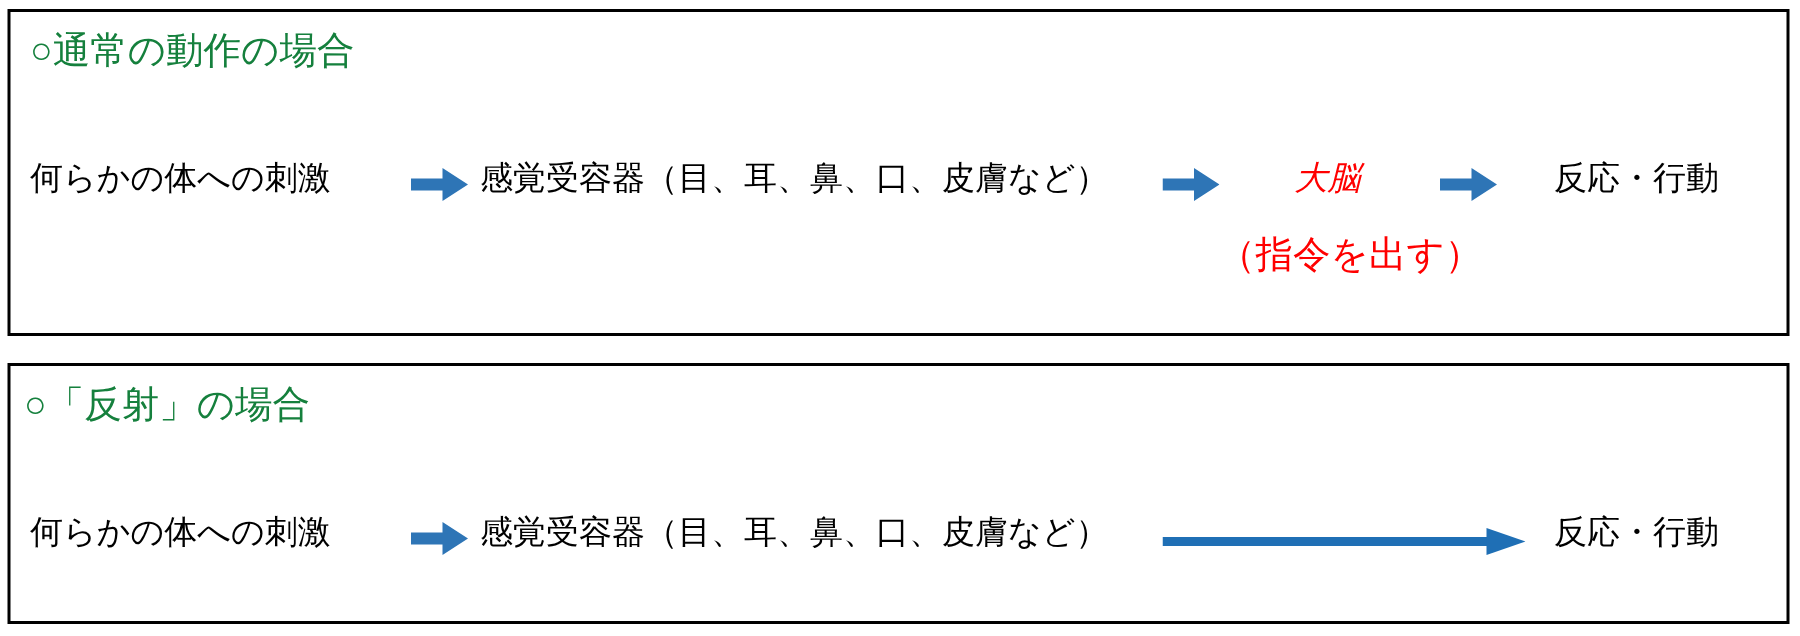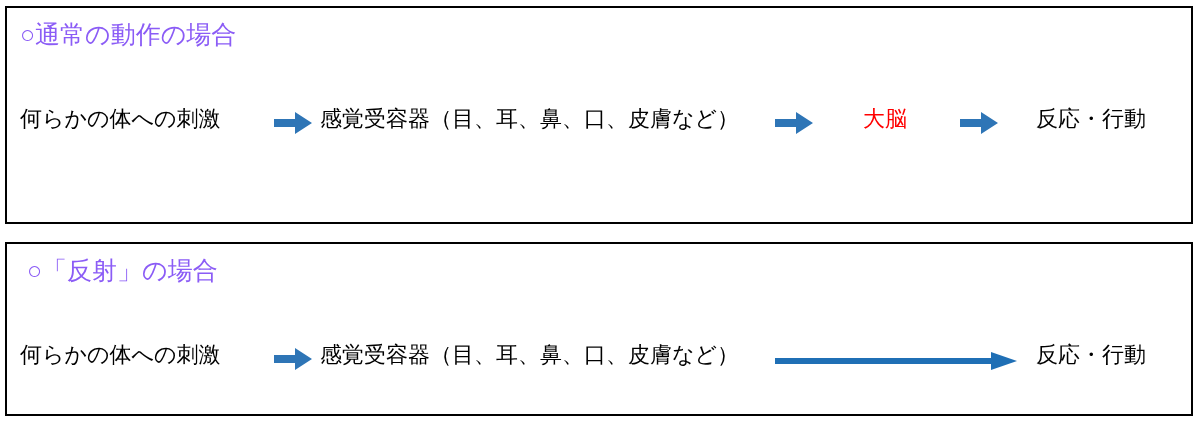--- a/index.html
+++ b/index.html
@@ -28,21 +28,21 @@
     border: 2px solid #000000;
     background: #ffffff;
   }
   #panel-normal  { left: 5px;  top: 6px;   width: 1188px; height: 218px; }
   #panel-reflex  { left: 5px;  top: 242px; width: 1188px; height: 174px; }
 
   
   .heading {
     position: absolute;
     white-space: nowrap;
-    color: #8b5cf6;
+    color: #15803d;
     font-size: 25px;
     line-height: 1;
     letter-spacing: 0px;
   }
   .flowtext {
     position: absolute;
     white-space: nowrap;
     color: #000000;
     font-size: 22px;
     line-height: 1;
@@ -71,27 +71,27 @@
     display: block;
   }
   .line-arrow svg { display: block; }
 
   
   #heading-normal   { left: 20px;  top: 22px; }
   #stimulus-normal  { left: 20px;  top: 108px; }
   #arrow-n1         { left: 274px; top: 112px; }
   #receptor-normal  { left: 320px; top: 108px; }
   #arrow-n2         { left: 775px; top: 112px; }
-  #brain-label      { left: 863px; top: 108px; }
+  #brain-label      { left: 863px; top: 108px; font-style: italic; }
   #brain-note       { left: 812px; top: 158px; }
   #arrow-n3         { left: 960px; top: 112px; }
   #response-normal  { left: 1036px; top: 108px; }
 
   
-  #heading-reflex   { left: 27px;  top: 258px; }
+  #heading-reflex   { left: 16px;  top: 258px; }
   #stimulus-reflex  { left: 20px;  top: 344px; }
   #arrow-r1         { left: 274px; top: 348px; }
   #receptor-reflex  { left: 320px; top: 344px; }
   #arrow-r2         { left: 775px; top: 352px; }
   #response-reflex  { left: 1036px; top: 344px; }
 </style>
 </head>
 <body>
 
 <div class="canvas">
@@ -111,20 +111,21 @@
   <div class="flowtext" id="receptor-normal">感覚受容器（目、耳、鼻、口、皮膚など）</div>
 
   <span class="block-arrow" id="arrow-n2">
     <svg width="38" height="22" viewBox="0 0 38 22" aria-hidden="true">
       <path d="M0 7 H21 V0 L38 11 L21 22 V15 H0 Z" fill="#2e75b6"></path>
     </svg>
   </span>
 
   <div class="flowtext red" id="brain-label">大脳</div>
 
+  <div class="subnote" id="brain-note">（指令を出す）</div>
 
   <span class="block-arrow" id="arrow-n3">
     <svg width="38" height="22" viewBox="0 0 38 22" aria-hidden="true">
       <path d="M0 7 H21 V0 L38 11 L21 22 V15 H0 Z" fill="#2e75b6"></path>
     </svg>
   </span>
 
   <div class="flowtext" id="response-normal">反応・行動</div>
 
   <div class="panel" id="panel-reflex"></div>

